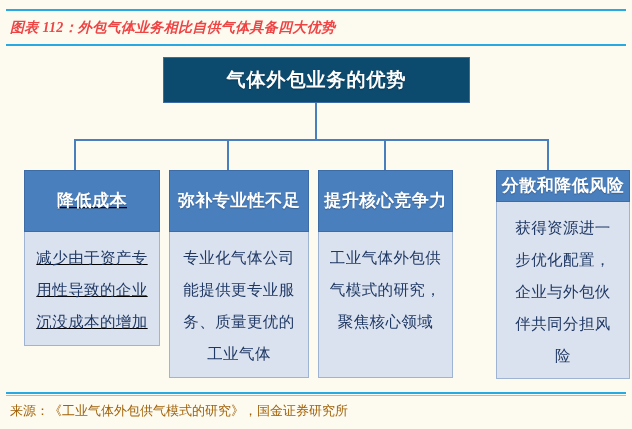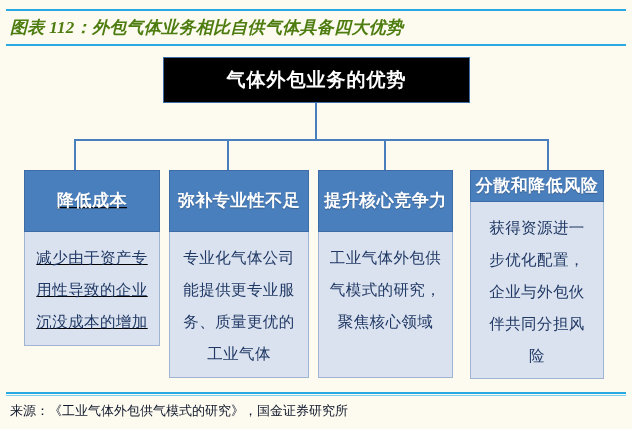--- a/index.html
+++ b/index.html
@@ -36,22 +36,22 @@
   .chart-title {
     position: absolute;
     left: 10px;
     top: 13px;
     width: 616px;
     height: 30px;
     line-height: 30px;
     font-family: "Liberation Serif", "DejaVu Serif", serif;
     font-weight: bold;
     font-style: italic;
-    font-size: 17px;
-    color: #4d7c0f;
+    font-size: 14px;
+    color: #ef4444;
     white-space: nowrap;
     letter-spacing: 0.3px;
   }
 
   
   .conn {
     position: absolute;
     background: #4a7fbd;
   }
   .stem-main  { left: 315px; top: 103px; width: 2px;  height: 37px; }
@@ -62,21 +62,21 @@
   .drop-3 { left: 384px; }
   .drop-4 { left: 547px; }
 
   
   .root-box {
     position: absolute;
     left: 163px;
     top: 57px;
     width: 307px;
     height: 46px;
-    background: #000000;
+    background: #0c4a6e;
     border: 1px solid #3c6ba6;
     box-sizing: border-box;
     display: flex;
     align-items: center;
     justify-content: center;
     color: #ffffff;
     font-weight: bold;
     font-size: 19px;
     letter-spacing: 1px;
     text-shadow: 0 1px 1px rgba(0,0,0,0.25);
@@ -86,21 +86,21 @@
   .card {
     position: absolute;
     top: 170px;
     box-sizing: border-box;
     display: flex;
     flex-direction: column;
   }
   .card-1 { left: 24px;   width: 136px; height: 176px; text-decoration: underline; }
   .card-2 { left: 169px; width: 140px; height: 208px; justify-content: flex-end; }
   .card-3 { left: 318px; width: 135px; height: 208px; }
-  .card-4 { left: 470px; width: 134px; height: 208px; }
+  .card-4 { left: 496px; width: 134px; height: 208px; }
 
   .card-head {
     background: #4a7fbd;
     border: 1px solid #3c6ba6;
     box-sizing: border-box;
     color: #ffffff;
     font-weight: bold;
     font-size: 17px;
     line-height: 22px;
     letter-spacing: 0.5px;
@@ -130,21 +130,21 @@
   
   .source {
     position: absolute;
     left: 10px;
     top: 399px;
     width: 616px;
     height: 24px;
     line-height: 24px;
     font-family: "Liberation Serif", "DejaVu Serif", serif;
     font-size: 13px;
-    color: #0f172a;
+    color: #a16207;
     white-space: nowrap;
   }
 </style>
 </head>
 <body>
 
 <div id="page">
 
   <div class="rule rule-top"></div>
   <div class="chart-title">图表 112：外包气体业务相比自供气体具备四大优势</div>

